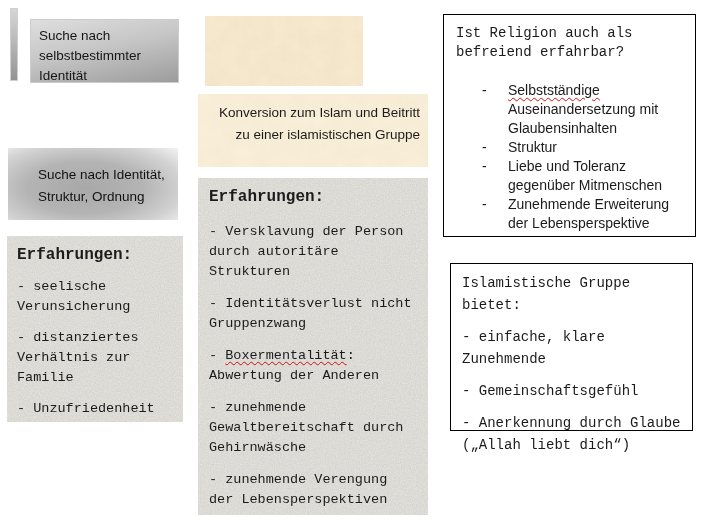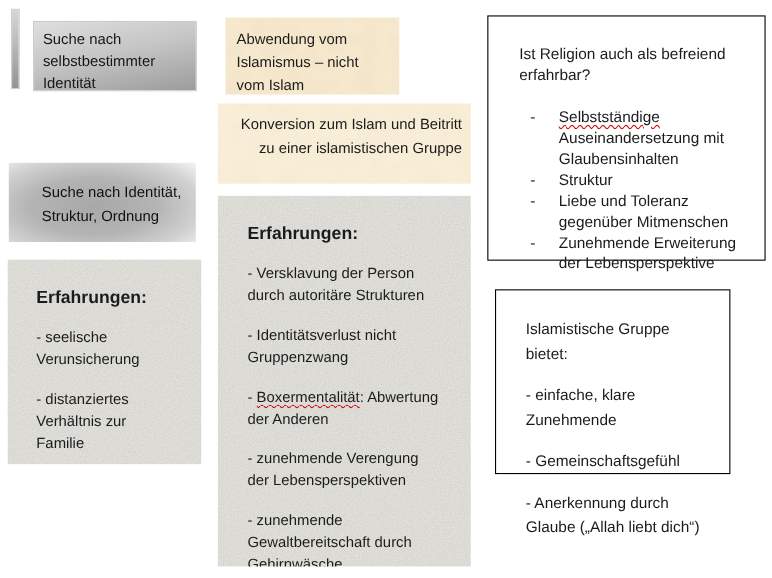--- a/index.html
+++ b/index.html
@@ -5,21 +5,21 @@
   html,body{margin:0;padding:0;}
   body{
     width:702px;height:525px;position:relative;overflow:hidden;
     background:#ffffff;color:#1b1b1b;
     font-family:"Liberation Sans","DejaVu Sans",sans-serif;
     font-size:13.5px;
   }
   .abs{position:absolute;box-sizing:border-box;}
   .tex{position:absolute;left:0;top:0;width:100%;height:100%;display:block;pointer-events:none;}
   .content{position:relative;z-index:2;}
-  p{margin:16px;}
+  p{margin:0;font-family:Liberation Mono, monospace;}
 
   
   .vbar{
     left:10px;top:8px;width:8px;height:73px;
     background:linear-gradient(180deg,#d6d6d6 0%,#b9b9b9 45%,#939393 100%);
     border:1px solid #cfcfcf;
   }
   .box-grad1{
     left:30px;top:19px;width:149px;height:64px;
     background:linear-gradient(168deg,#dedede 0%,#c6c6c6 45%,#9c9c9c 100%);
@@ -69,21 +69,21 @@
   .box-religion{
     left:443px;top:14px;width:253px;height:223px;
     padding:9px 12px;line-height:19px;font-size:14px;
   }
   .box-religion .qtitle{margin-bottom:7px;}
   .blist{margin-top:19px;}
   .brow{display:flex;}
   .bdash{width:26px;flex:0 0 26px;text-align:left;padding-left:26px;box-sizing:content-box;}
   .btext{flex:1;}
   .box-group{
-    left:450px;top:263px;width:214px;height:168px;
+    left:450px;top:263px;width:243px;height:168px;
     padding:8px 11px;line-height:22px;font-size:14px;
   }
   .box-group p{margin-bottom:10px;}
 
   .sp-err{
     text-decoration:underline;
     text-decoration-style:wavy;
     text-decoration-color:#cc1111;
     text-decoration-thickness:1px;
     text-underline-offset:2px;
@@ -119,21 +119,20 @@
 </div>
 
 <div class="abs box-beige box-abwendung">
   <svg class="tex">
     <filter id="t2">
         <feTurbulence type="fractalNoise" baseFrequency="0.06" numOctaves="4" seed="4" stitchTiles="stitch"></feTurbulence>
       <feColorMatrix type="matrix" values="0 0 0 0 0.72  0 0 0 0 0.60  0 0 0 0 0.40  0 0 0 0.22 0"></feColorMatrix>
       </filter>
     <rect width="100%" height="100%" filter="url(#t2)"></rect>
   </svg>
-  <div class="content">Abwendung vom Islamismus – nicht vom Islam</div>
 </div>
 
 <div class="abs box-beige box-konversion">
   <svg class="tex">
     <filter id="t3">
         <feTurbulence type="fractalNoise" baseFrequency="0.055" numOctaves="4" seed="9" stitchTiles="stitch"></feTurbulence>
       <feColorMatrix type="matrix" values="0 0 0 0 0.72  0 0 0 0 0.60  0 0 0 0 0.40  0 0 0 0.18 0"></feColorMatrix>
       </filter>
     <rect width="100%" height="100%" filter="url(#t3)"></rect>
   </svg>
@@ -146,22 +145,22 @@
         <feTurbulence type="fractalNoise" baseFrequency="0.8" numOctaves="2" seed="21" stitchTiles="stitch"></feTurbulence>
       <feColorMatrix type="matrix" values="0 0 0 0 0.38  0 0 0 0 0.38  0 0 0 0 0.36  0 0 0 0.4 0"></feColorMatrix>
       </filter>
     <rect width="100%" height="100%" filter="url(#t4)"></rect>
   </svg>
   <div class="content">
     <p class="ttl">Erfahrungen:</p>
     <p>- Versklavung der Person durch autoritäre Strukturen</p>
     <p>- Identitätsverlust nicht Gruppenzwang</p>
     <p><span>- </span><span class="sp-err">Boxermentalität</span><span>: Abwertung der Anderen</span></p>
+    <p>- zunehmende Gewaltbereitschaft durch Gehirnwäsche</p>
     <p>- zunehmende Verengung der Lebensperspektiven</p>
-    <p>- zunehmende Gewaltbereitschaft durch Gehirnwäsche</p>
   </div>
 </div>
 
 <div class="abs box-outline box-religion">
   <div class="content">
     <p class="qtitle">Ist Religion auch als befreiend erfahrbar?</p>
     <div class="blist">
       <div class="brow">
         <span class="bdash">-</span>
         <span class="btext"><span class="sp-err">Selbstständige</span><span> Auseinandersetzung mit Glaubensinhalten</span></span>

